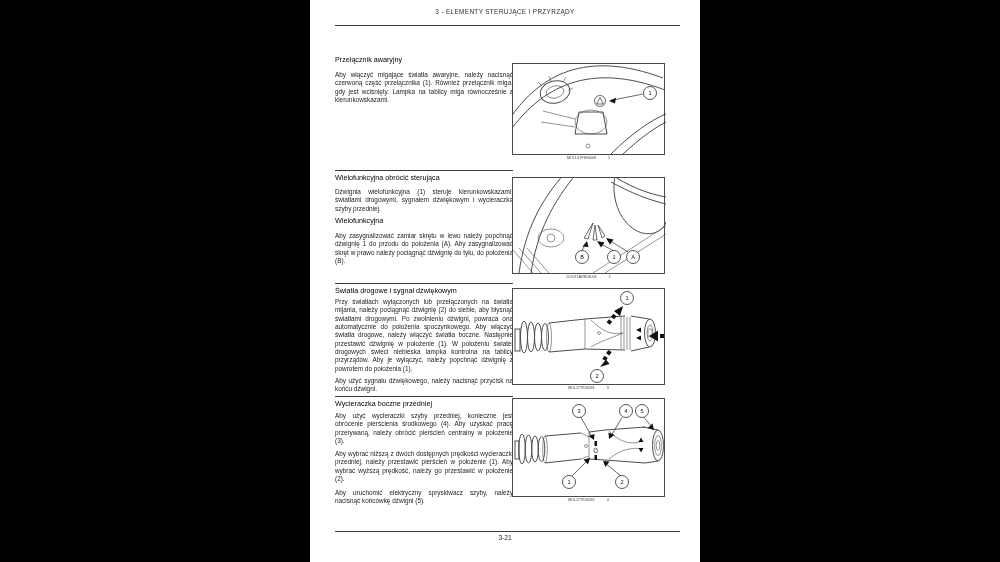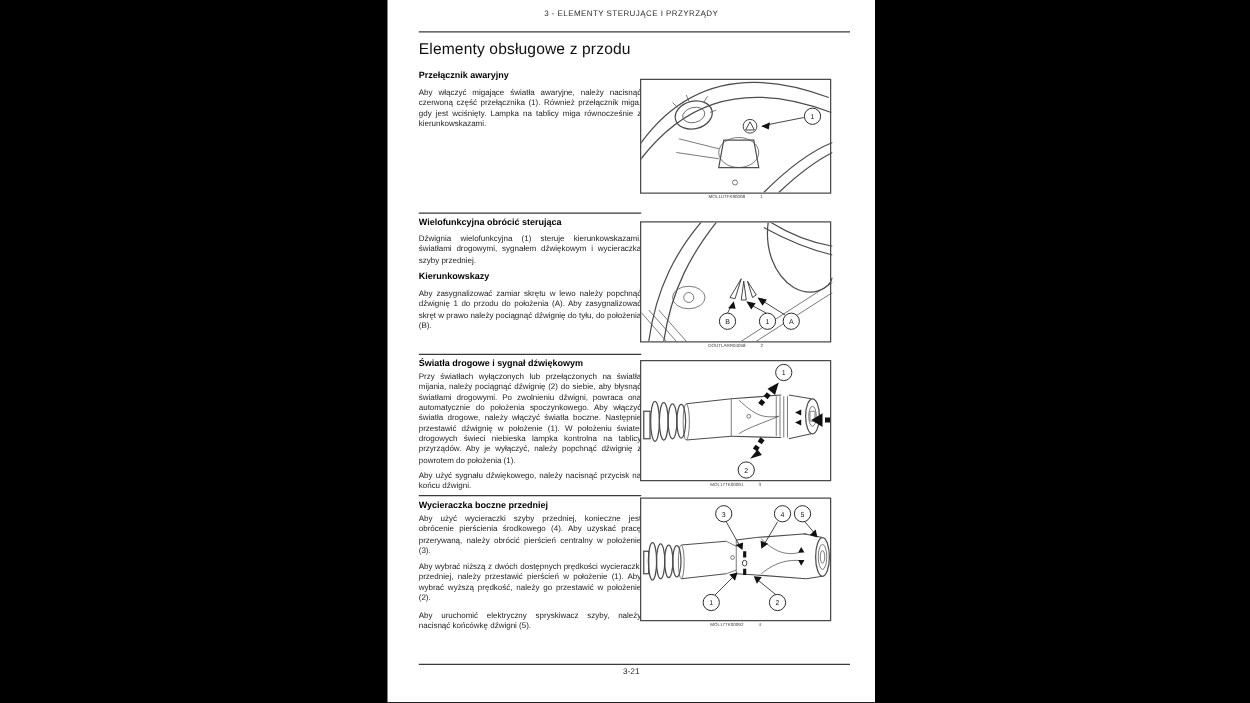--- a/index.html
+++ b/index.html
@@ -5,21 +5,21 @@
   html,body{margin:0;padding:0;background:#000;}
   .stage{position:relative;width:1000px;height:562px;background:#000;overflow:hidden;
          font-family:"Liberation Sans","DejaVu Sans",sans-serif;}
   .page{position:absolute;left:310px;top:0;width:390px;height:562px;background:#ffffff;}
   .hdr{position:absolute;top:8px;left:0;width:100%;text-align:center;
        font-size:6.4px;color:#2e2e2e;letter-spacing:.35px;}
   .rule{position:absolute;border-top:1px solid #3a3a3a;height:0;}
   .header-rule{top:25px;left:25px;width:345px;}
   .footer-rule{top:531px;left:25px;width:345px;}
   .title{position:absolute;top:32px;left:25px;font-size:12.5px;color:#101010;letter-spacing:.1px;}
-  .shead{position:absolute;left:25px;width:178px;font-size:7.2px;font-weight:bold;color:#000;}
+  .shead{position:absolute;left:25px;width:178px;font-size:7.2px;font-weight:normal;color:#000;}
   .srule{position:absolute;left:25px;width:178px;border-top:1px solid #3a3a3a;height:0;}
   .p{position:absolute;left:25px;width:178px;font-size:6.4px;line-height:1.3;
      color:#1c1c1c;text-align:justify;}
   .fig{position:absolute;left:202px;width:153px;}
   .fig-frame{border:1px solid #4a4a4a;background:#fff;}
   .fig-frame svg{display:block;}
   .fig-cap{display:flex;justify-content:center;gap:20px;margin-top:1px;
            font-size:6px;color:#3d3d3d;transform:scale(.6);transform-origin:50% 0;white-space:nowrap;}
   .footer{position:absolute;top:534px;left:0;width:100%;text-align:center;font-size:6.6px;color:#1c1c1c;}
   .ln{stroke:#4d4d4d;fill:none;stroke-width:1;}
@@ -32,30 +32,29 @@
   .dash{stroke:#111;stroke-width:4;stroke-dasharray:4 3;fill:none;}
 </style>
 </head>
 <body>
 
 <div class="stage">
   <div class="page">
 
     <div class="hdr">3 - ELEMENTY STERUJĄCE I PRZYRZĄDY</div>
     <div class="rule header-rule"></div>
-    <div class="title">Elementy obsługowe z przodu</div>
 
     <div class="shead" style="top:55px">Przełącznik awaryjny</div>
     <div class="p" style="top:71px">Aby włączyć migające światła awaryjne, należy nacisnąć czerwoną część przełącznika (1).  Również przełącznik miga, gdy jest wciśnięty. Lampka na tablicy miga równocześnie z kierunkowskazami.</div>
 
     <div class="srule" style="top:170px"></div>
     <div class="shead" style="top:173px">Wielofunkcyjna obrócić sterująca</div>
     <div class="p" style="top:188px">Dźwignia wielofunkcyjna (1) steruje kierunkowskazami, światłami drogowymi, sygnałem dźwiękowym i wycieraczką szyby przedniej.</div>
 
-    <div class="shead" style="top:216px">Kierunkowskazy</div>
+    <div class="shead" style="top:216px">Wielofunkcyjna</div>
     <div class="p" style="top:232px">Aby zasygnalizować zamiar skrętu w lewo należy popchnąć dźwignię 1 do przodu do położenia (A). Aby zasygnalizować skręt w prawo należy pociągnąć dźwignię do tyłu, do położenia (B).</div>
 
     <div class="srule" style="top:283px"></div>
     <div class="shead" style="top:286px">Światła drogowe i sygnał dźwiękowym</div>
     <div class="p" style="top:298px">Przy światłach wyłączonych lub przełączonych na światła mijania, należy pociągnąć dźwignię (2) do siebie, aby błysnąć światłami drogowymi. Po zwolnieniu dźwigni, powraca ona automatycznie do położenia spoczynkowego. Aby włączyć światła drogowe, należy włączyć światła boczne. Następnie przestawić dźwignię w położenie (1). W położeniu świateł drogowych świeci niebieska lampka kontrolna na tablicy przyrządów. Aby je wyłączyć, należy popchnąć dźwignię z powrotem do położenia (1).</div>
     <div class="p" style="top:377px">Aby użyć sygnału dźwiękowego, należy nacisnąć przycisk na końcu dźwigni.</div>
 
     <div class="srule" style="top:396px"></div>
     <div class="shead" style="top:399px">Wycieraczka boczne przedniej</div>
     <div class="p" style="top:412px">Aby użyć wycieraczki szyby przedniej, konieczne jest obrócenie pierścienia środkowego (4).  Aby uzyskać pracę przerywaną, należy obrócić pierścień centralny w położenie (3).</div>

